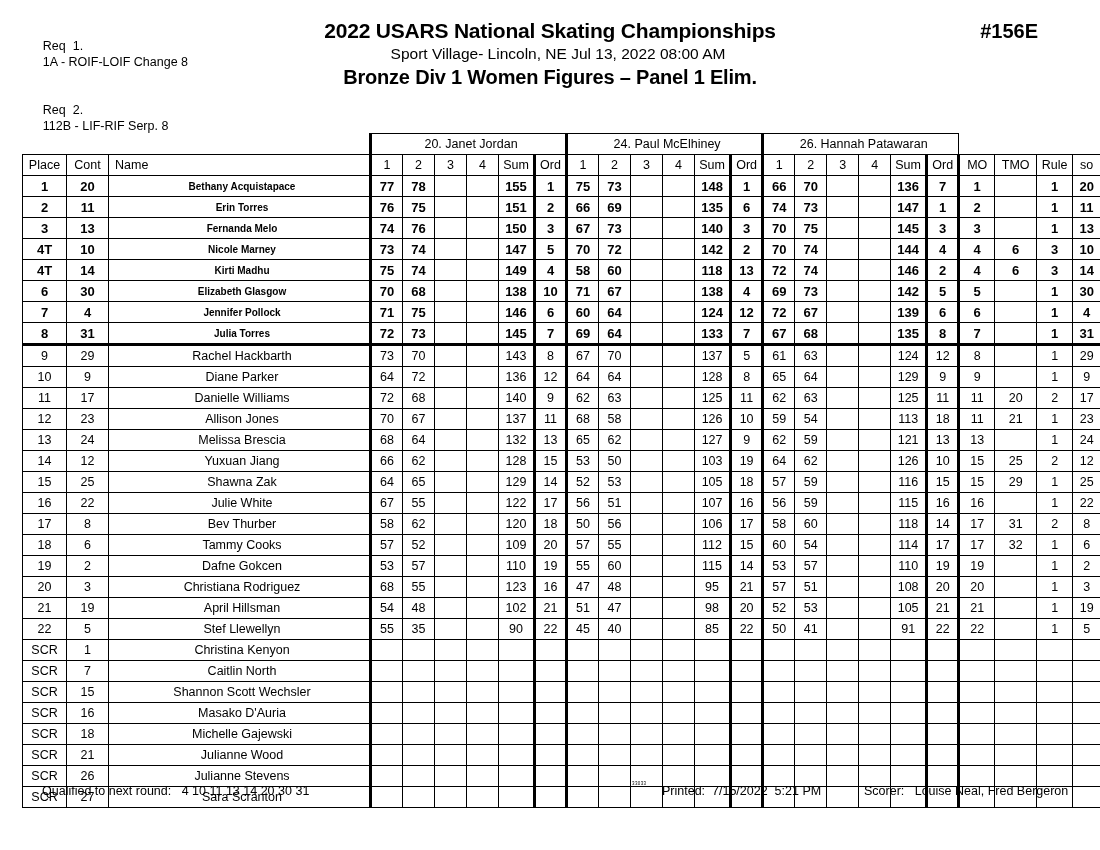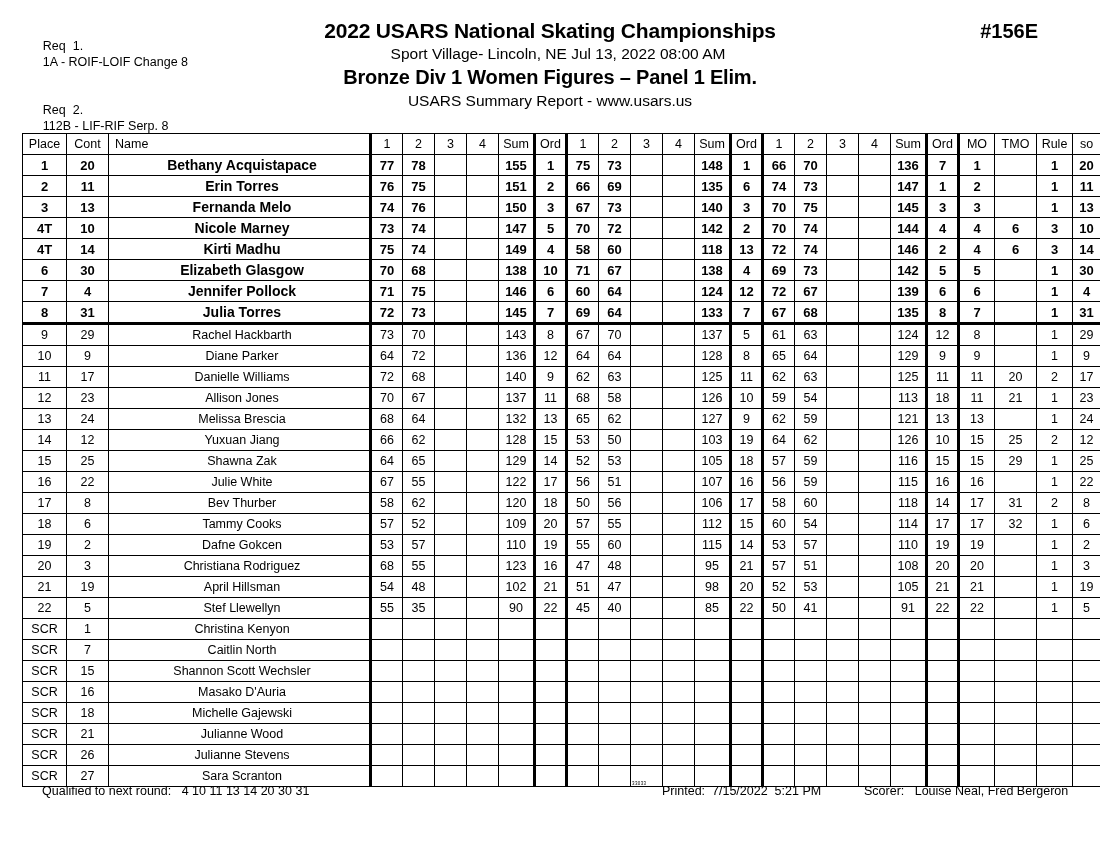--- a/index.html
+++ b/index.html
@@ -110,21 +110,21 @@
   .c-place { }
   .c-cont { }
   .c-name { text-align: left; padding-left: 6px !important; }
   .c-ord { font-weight: bold; }
 
   
   .sep-l { border-left: 3px solid #000 !important; }
   .sep-r { border-right: 3px solid #000 !important; }
 
   tr.qualified td { font-weight: bold; font-size: 13px; }
-  tr.qualified .c-name { font-size: 14px; }
+  tr.qualified .c-name { font-size: 10px; }
   tr.lastqual td { border-bottom: 3px solid #000 !important; }
 
   tr.scr .c-name { font-weight: normal; }
 
   
   .footer {
     position: absolute;
     left: 34px;
     top: 781px;
     width: 1018px;
@@ -172,21 +172,20 @@
     <div class="req-line">
       <span class="req-lbl">Req  2.</span>
       <span>112B - LIF-RIF Serp. 8</span>
     </div>
   </div>
 
   <div class="titles">
     <div class="title-main">2022 USARS National Skating Championships</div>
     <div class="title-venue">Sport Village- Lincoln, NE  Jul 13, 2022  08:00 AM</div>
     <div class="title-event">Bronze Div 1 Women Figures – Panel 1 Elim.</div>
-    <div class="title-report">USARS Summary Report - www.usars.us</div>
   </div>
 
   <div class="report-id">#156E</div>
 </div>
 
 <div class="sheet">
   <table class="results">
     <colgroup>
       <col style="width:44px">
         <col style="width:42px">
@@ -209,20 +208,27 @@
         <col style="width:32px">
         <col style="width:36px">
         <col style="width:32px">
       <col style="width:36px">
         <col style="width:42px">
         <col style="width:36px">
         <col style="width:28px">
     </colgroup>
 
     <tbody>
+        <tr>
+      <td class="band-empty" colspan="3"></td>
+      <td class="band-judge sep-l" colspan="6">20.  Janet Jordan</td>
+      <td class="band-judge sep-l" colspan="6">24.  Paul McElhiney</td>
+      <td class="band-judge sep-l" colspan="6">26.  Hannah Patawaran</td>
+      <td class="band-tail" colspan="4"></td>
+    </tr>
 
     <tr class="hdr">
       <td class="h-place">Place</td>
       <td class="h-cont">Cont</td>
       <td class="h-name">Name</td>
 
       <td class="sep-l">1</td>
       <td>2</td>
       <td>3</td>
       <td>4</td>

